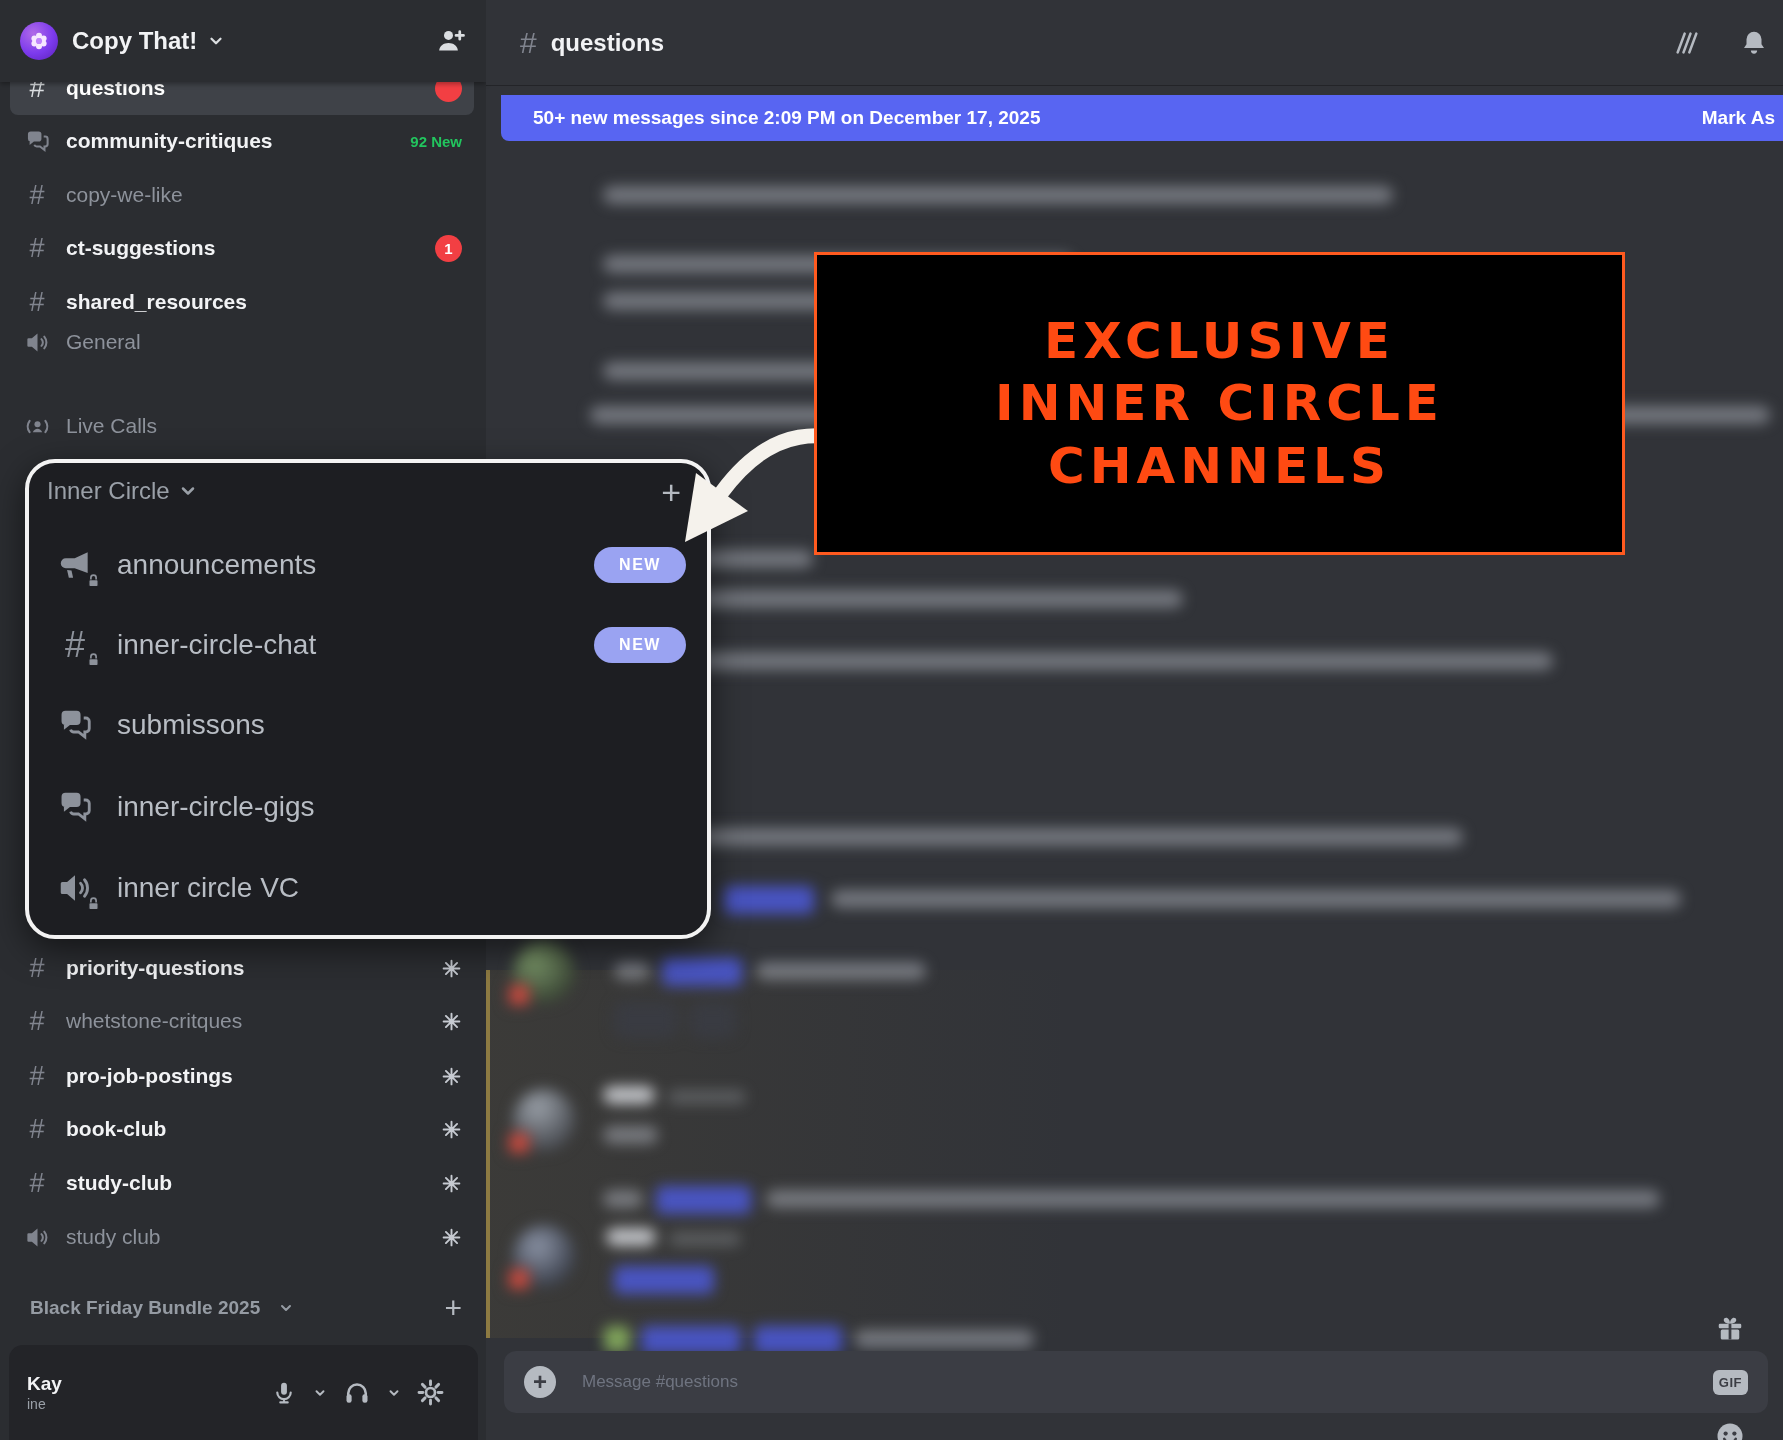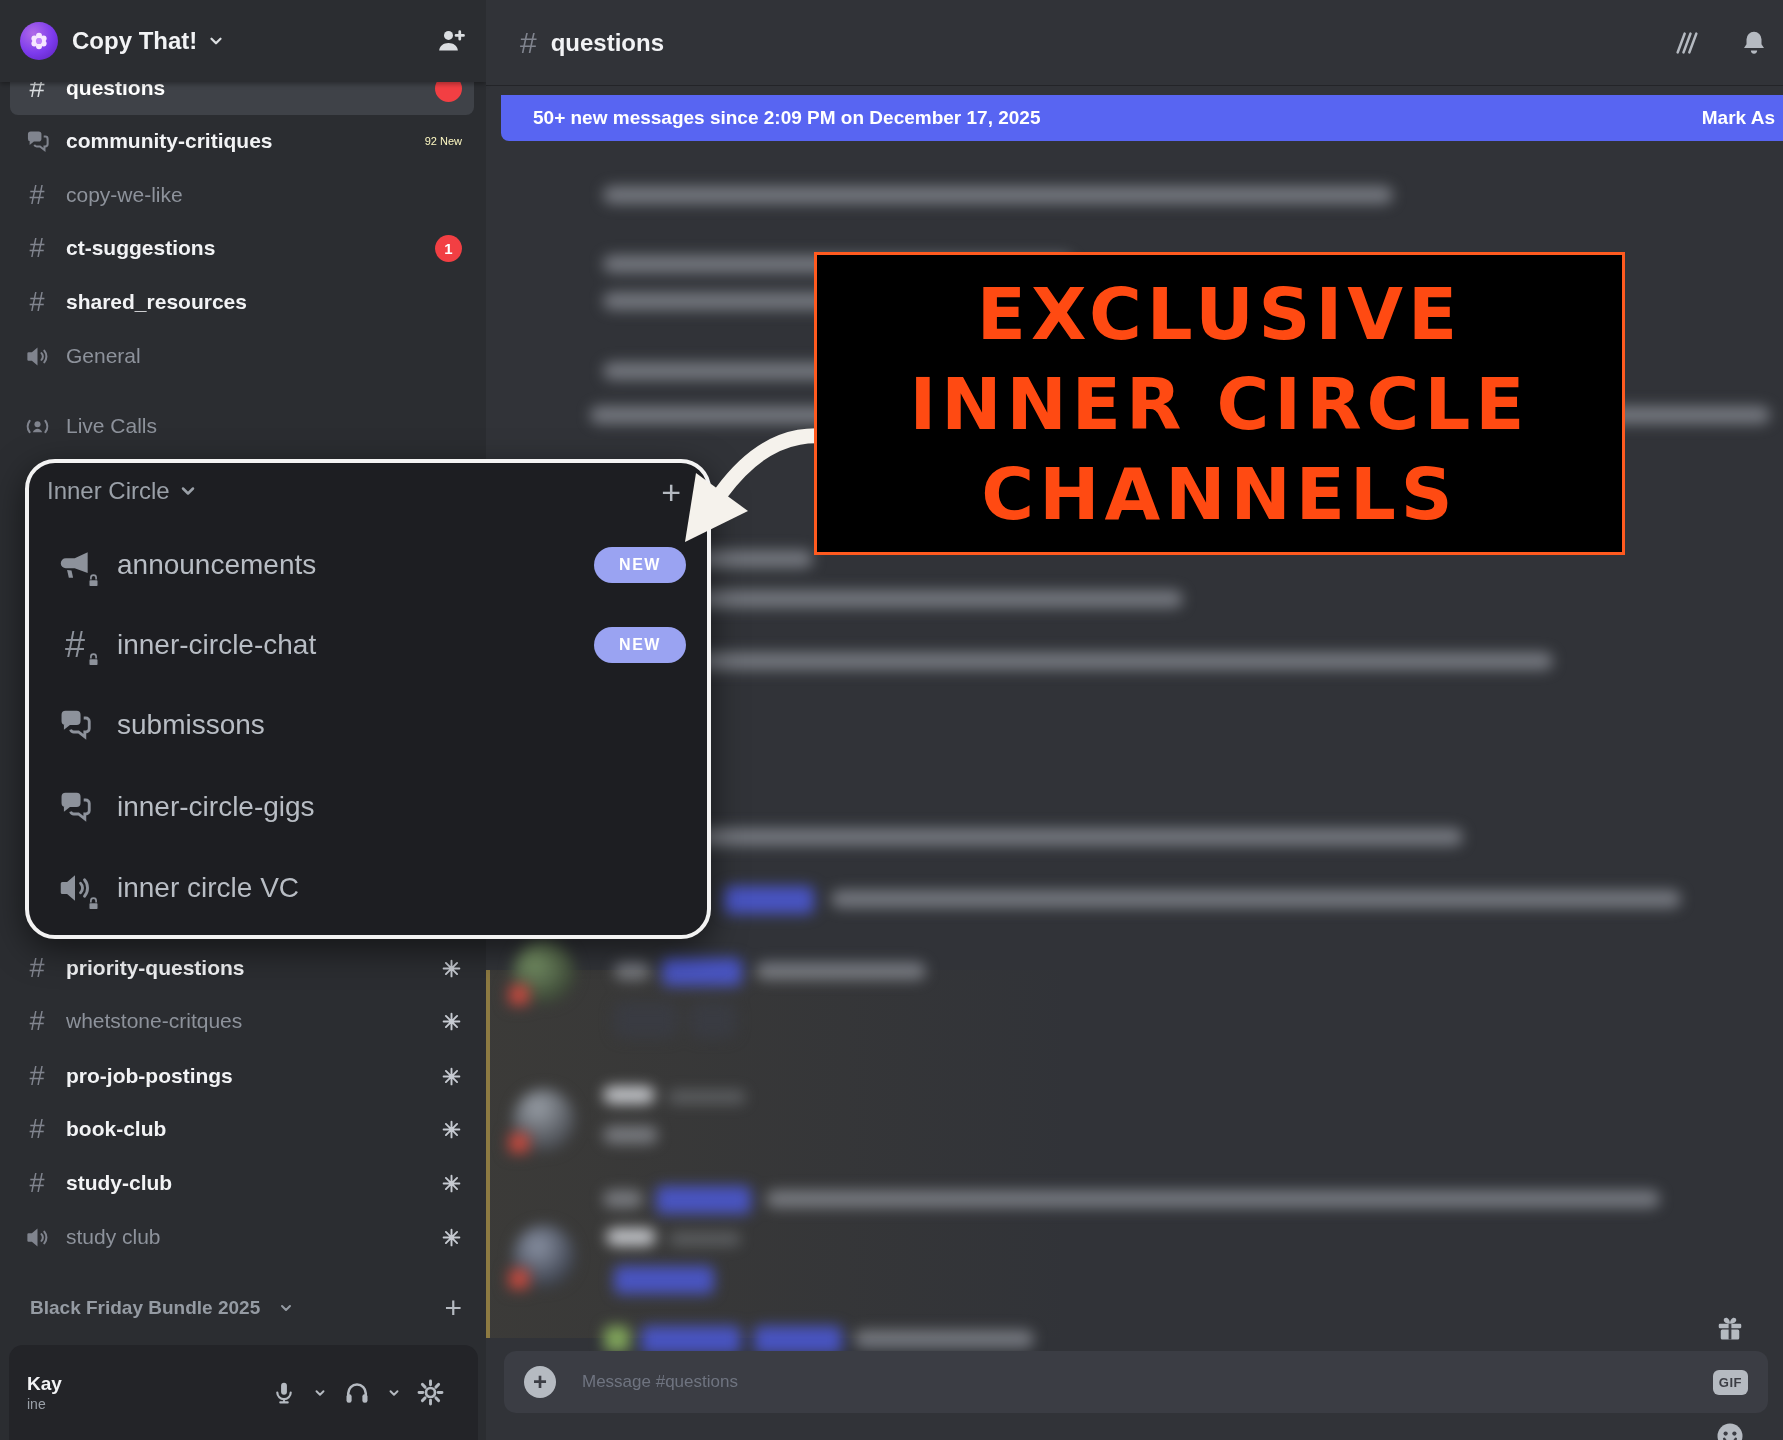--- a/index.html
+++ b/index.html
@@ -22,21 +22,21 @@
        align-items:center;padding:0 12px;box-sizing:border-box;gap:14px;z-index:1;}
   .row.sel{background:#3f4248;}
   .ic{width:30px;display:flex;justify-content:center;color:#80848e;flex:0 0 auto;}
   .hash{font-size:27px;font-weight:500;color:#80848e;line-height:1;}
   .row.sel .hash,.row.sel .ic{color:#dbdee1;}
   .lbl{font-size:21px;color:#8d929b;font-weight:500;white-space:nowrap;}
   .row.unread .lbl{color:#f2f3f5;font-weight:600;}
   .row.sel .lbl{color:#ffffff;font-weight:600;}
   .badge{margin-left:auto;background:#f23f43;color:#fff;border-radius:14px;min-width:27px;height:27px;
          font-size:15px;font-weight:700;display:flex;align-items:center;justify-content:center;padding:0 6px;box-sizing:border-box;}
-  .meta{margin-left:auto;font-size:11px;font-weight:400;color:#fef9c3;}
+  .meta{margin-left:auto;font-size:15px;font-weight:700;color:#22c55e;}
   .sparkle{margin-left:auto;color:#c6cad1;}
 
   .cat-row{position:absolute;display:flex;align-items:center;gap:18px;color:#959ba3;}
   .cat-row .cat-lbl{font-size:19px;font-weight:600;}
   .plus{font-size:30px;font-weight:400;color:#b5bac1;line-height:1;}
 
   .user-panel{position:absolute;left:9px;top:1345px;width:469px;height:95px;background:#232428;
               border-radius:14px 14px 0 0;display:flex;align-items:center;padding:0 34px 0 18px;box-sizing:border-box;z-index:6;}
   .u-name{font-size:19px;font-weight:600;color:#f2f3f5;line-height:1.2;}
   .u-status{font-size:14px;color:#9aa0a8;line-height:1.2;}
@@ -89,21 +89,21 @@
   .cic .hash{font-size:36px;color:#8d929b;}
   .co-lbl{font-size:28px;color:#b8bdc4;font-weight:500;white-space:nowrap;}
   .new-pill{position:absolute;width:92px;height:36px;left:565px;border-radius:18px;background:#9aa3f2;color:#fff;
             display:flex;align-items:center;justify-content:center;font-size:16px;font-weight:800;letter-spacing:1.5px;}
   .lock{position:absolute;right:-6px;bottom:-4px;}
 
   
   .arrow-svg{position:absolute;inset:0;z-index:45;pointer-events:none;}
   .annotation{position:absolute;left:814px;top:252px;width:811px;height:303px;background:#000;border:3px solid #ff5a1f;
               box-sizing:border-box;z-index:50;display:flex;flex-direction:column;align-items:center;justify-content:center;}
-  .annotation div{font-family:"DejaVu Sans",sans-serif;font-weight:700;font-size:72px;line-height:1.25;
+  .annotation div{font-family:"DejaVu Sans",sans-serif;font-weight:700;font-size:50px;line-height:1.25;
                   letter-spacing:5px;color:#ff4a12;white-space:nowrap;}
 </style>
 </head>
 <body>
 
 <div class="page">
 
   <aside class="sidebar">
 
     <div class="row sel" style="top:61px">
@@ -132,21 +132,21 @@
       <span class="ic hash">#</span>
       <span class="lbl">ct-suggestions</span>
       <span class="badge">1</span>
     </div>
 
     <div class="row unread" style="top:275px">
       <span class="ic hash">#</span>
       <span class="lbl">shared_resources</span>
     </div>
 
-    <div class="row" style="top:329px">
+    <div class="row" style="top:315px">
       <span class="ic">
         <svg width="27" height="27" viewBox="0 0 24 24" fill="currentColor">
             <path d="M12 4 7 8.2H4a1 1 0 0 0-1 1v5.6a1 1 0 0 0 1 1h3L12 20V4z"></path>
             <path d="M15.5 9a4.2 4.2 0 0 1 0 6M18 6.8a8 8 0 0 1 0 10.4" fill="none" stroke="currentColor" stroke-width="1.8" stroke-linecap="round"></path>
           </svg>
       </span>
       <span class="lbl">General</span>
     </div>
 
     <div class="row" style="top:399px">

